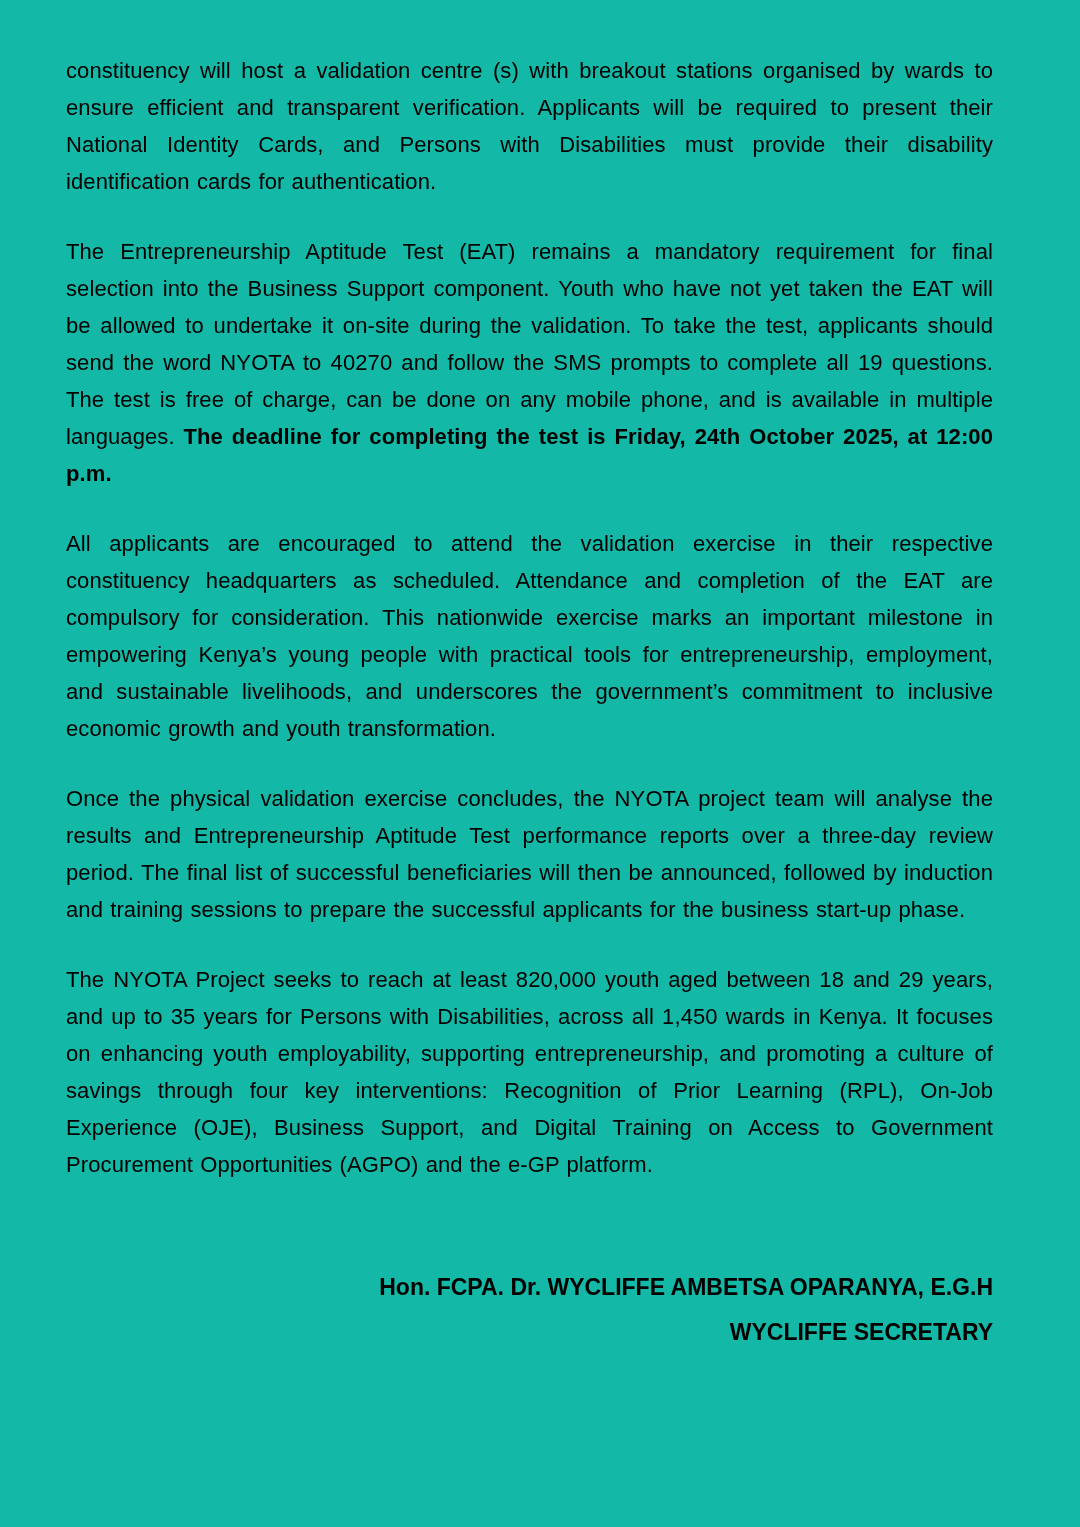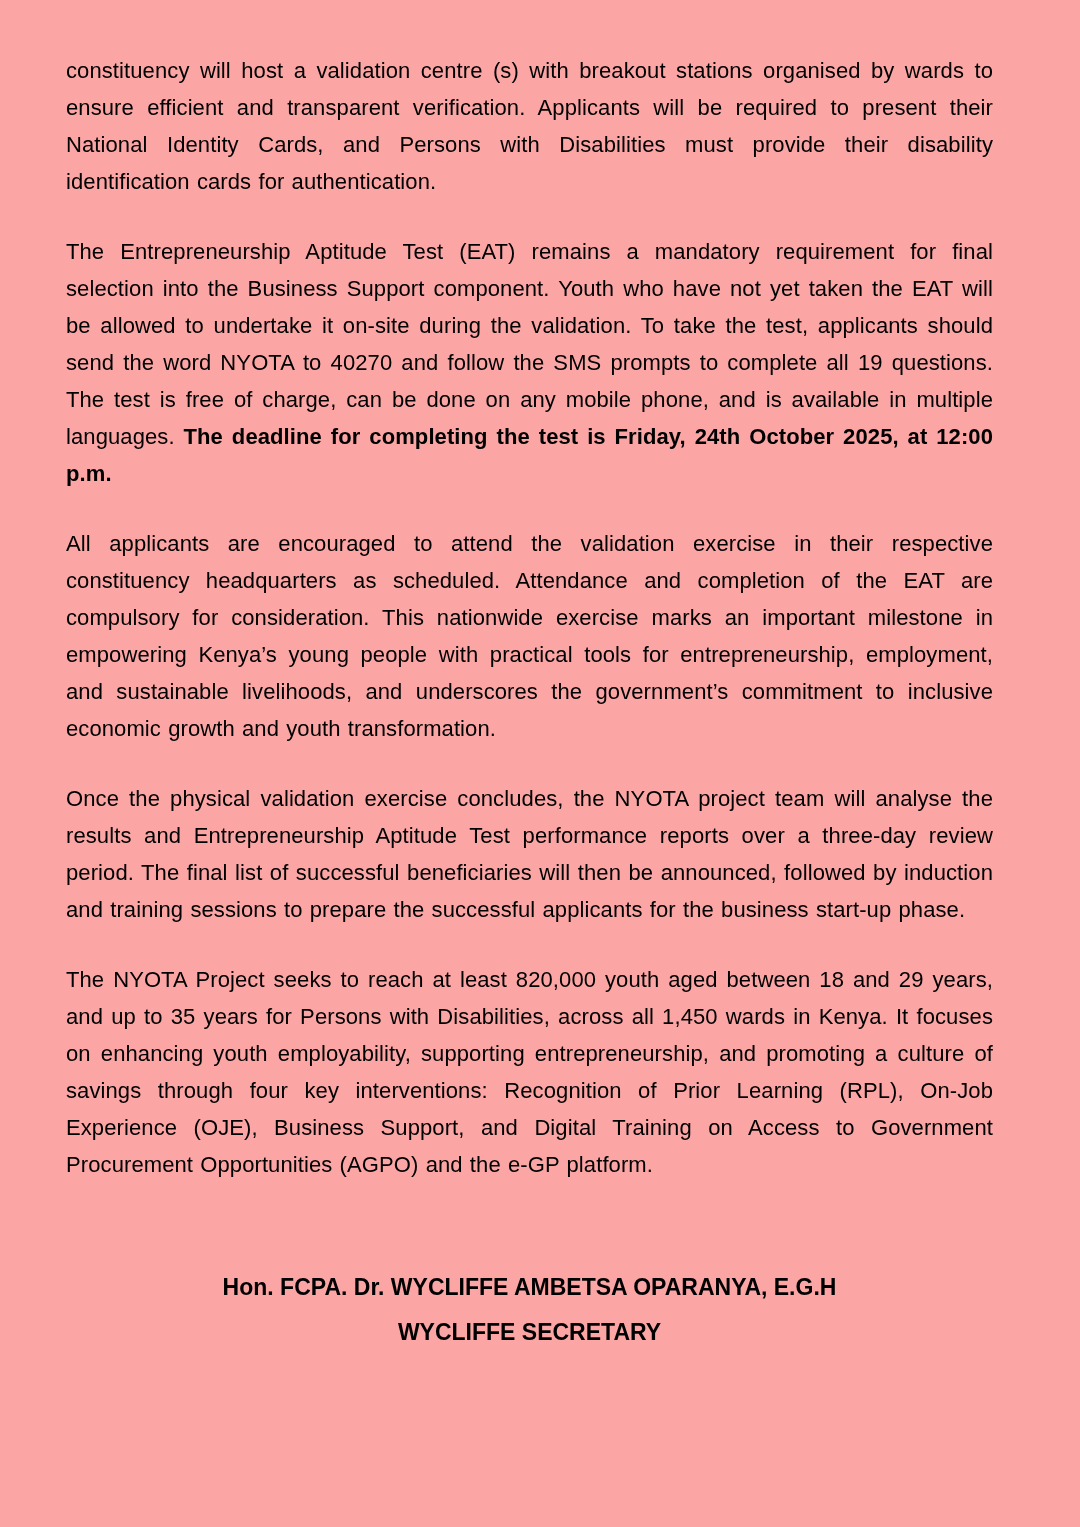--- a/index.html
+++ b/index.html
@@ -13,39 +13,39 @@
     position: relative;
     font-family: "Liberation Sans", "DejaVu Sans", sans-serif;
     color: #000000;
     overflow: hidden;
   }
   .page {
     box-sizing: border-box;
     width: 1080px;
     height: 1527px;
     padding: 52px 87px 0 66px;
-    background: #fca5a5;
+    background: #14b8a6;
   }
   .para {
     margin: 0 0 33px 0;
     font-size: 22px;
     line-height: 37px;
     text-align: justify;
     letter-spacing: 0.1px;
     word-spacing: 1px;
   }
   .para strong {
     font-weight: 700;
   }
   .signature {
     margin-top: 82px;
     font-size: 23px;
     line-height: 45px;
     font-weight: 700;
-    text-align: center;
+    text-align: right;
   }
   .signature div {
     white-space: nowrap;
   }
 </style>
 </head>
 <body>
 
 <div class="page">
 

